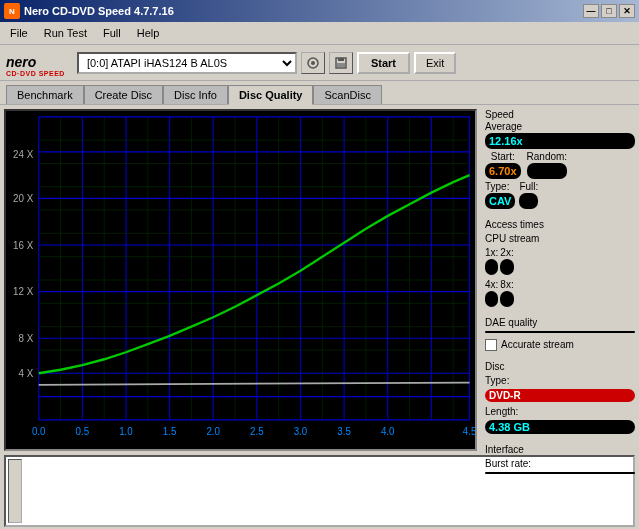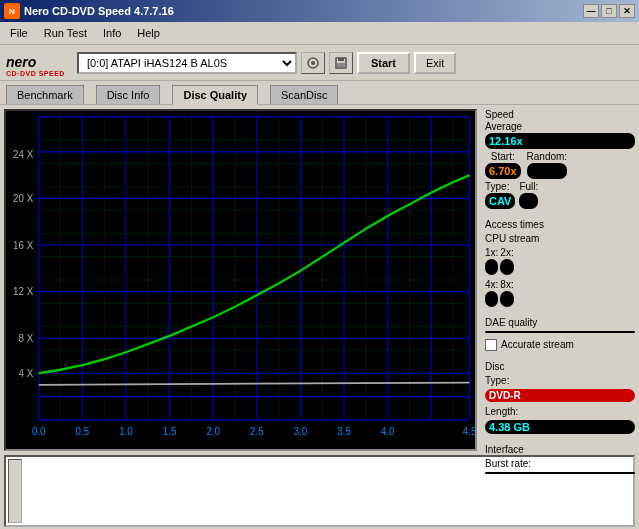--- a/index.html
+++ b/index.html
@@ -95,21 +95,21 @@
       font-size: 11px;
       cursor: pointer;
     }
 
     
     .tabs {
       background: #d4d0c8;
       display: flex;
       align-items: flex-end;
       padding: 4px 6px 0;
-      gap: 12px;
+      gap: 0;
     }
     .tab {
       padding: 3px 10px;
       border: 1px solid #888;
       border-bottom: none;
       background: #d4d0c8;
       cursor: pointer;
       font-size: 11px;
     }
     .tab.active {
@@ -233,21 +233,21 @@
   <div class="title-bar-buttons">
     <div class="title-btn">—</div>
     <div class="title-btn">□</div>
     <div class="title-btn">✕</div>
   </div>
 </div>
 
 <div class="menu-bar">
   <span class="menu-item">File</span>
   <span class="menu-item">Run Test</span>
-  <span class="menu-item">Info</span>
+  <span class="menu-item">Full</span>
   <span class="menu-item">Help</span>
 </div>
 
 <div class="toolbar">
   <div class="nero-logo">
     <span class="nero-top" style="font-style:italic;font-weight:bold;font-size:14px;margin-top:6px;">nero</span>
     <span class="nero-bottom" style="font-size:7px;color:#cc0000;font-weight:bold;letter-spacing:0.5px;">CD·DVD SPEED</span>
   </div>
   <select class="drive-select">
     <option>[0:0]  ATAPI iHAS124  B AL0S</option>
@@ -264,20 +264,21 @@
         <rect x="4" y="2" width="6" height="3" fill="#555"></rect>
         <rect x="3" y="7" width="8" height="4" fill="#888"></rect>
       </svg>
   </div>
   <button class="btn-start">Start</button>
   <button class="btn-exit">Exit</button>
 </div>
 
 <div class="tabs">
   <div class="tab">Benchmark</div>
+  <div class="tab">Create Disc</div>
   <div class="tab">Disc Info</div>
   <div class="tab active">Disc Quality</div>
   <div class="tab">ScanDisc</div>
 </div>
 
 <div class="main-content">
 
   <div class="chart-container">
     <div class="chart-inner">
       <svg class="chart-svg" viewBox="0 0 430 290" preserveAspectRatio="none">

